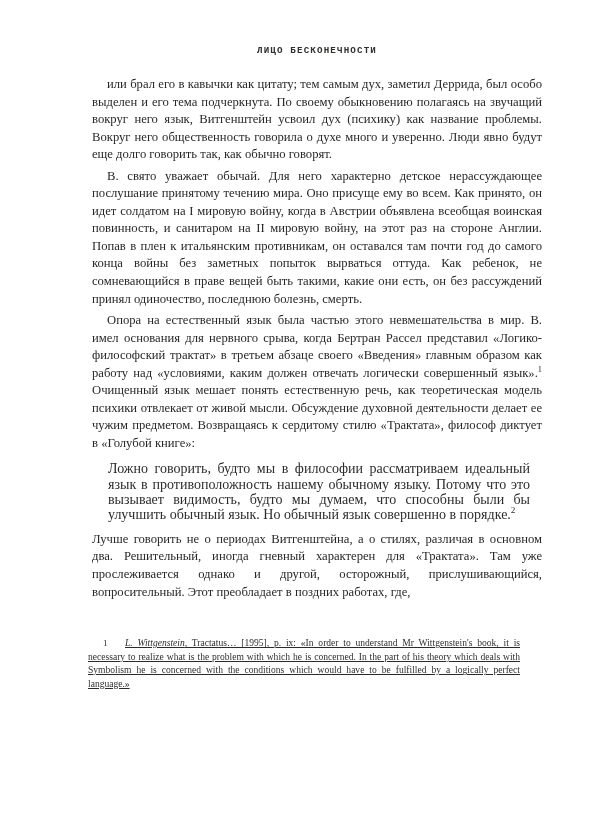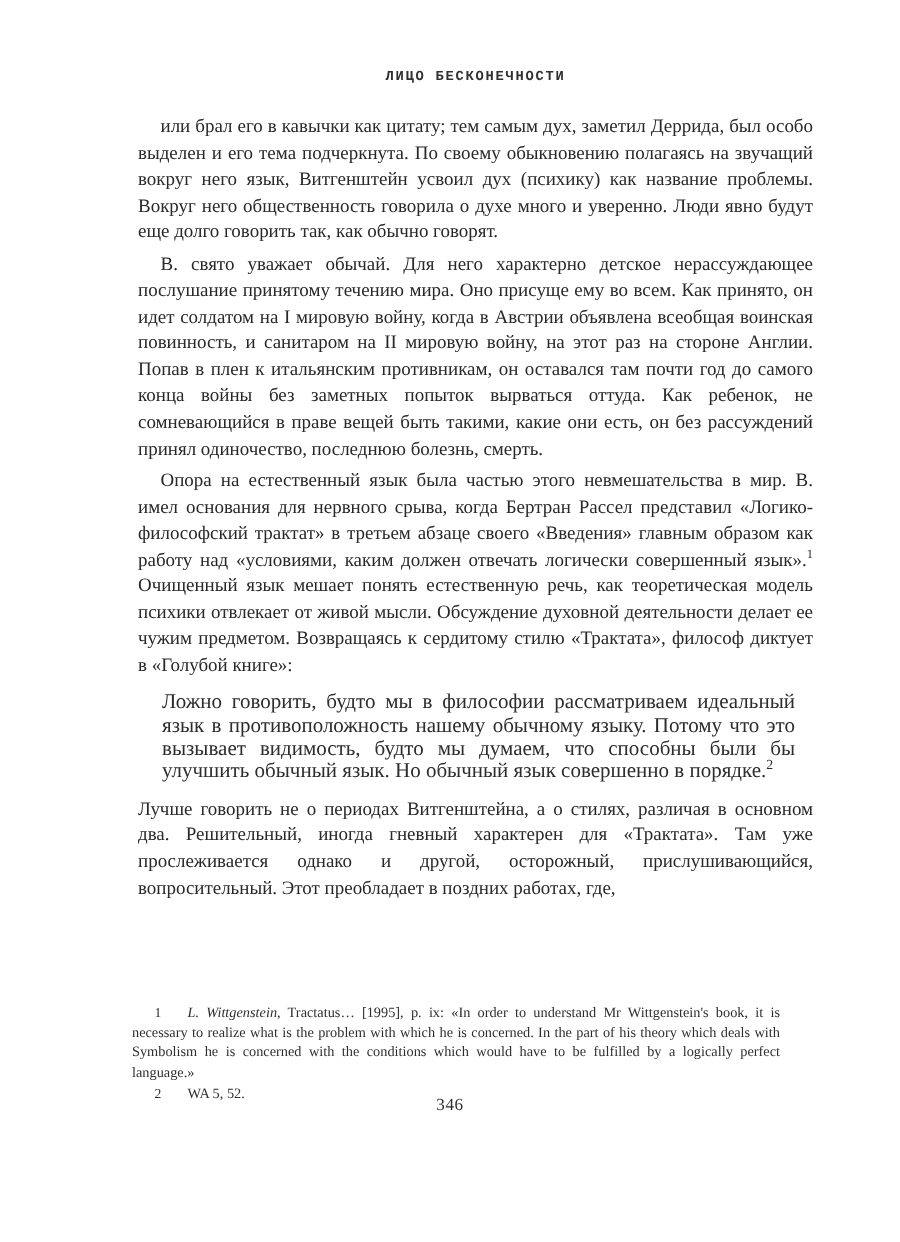--- a/index.html
+++ b/index.html
@@ -80,22 +80,23 @@
   sup.fn-ref {
     font-size: 0.66em;
     vertical-align: super;
     line-height: 0;
   }
 
   
   .footnotes {
     position: absolute;
     left: 88px;
-    top: 669px;
+    top: 636px;
     width: 432px;
+    text-decoration: underline;
   }
   .footnote {
     margin: 0 0 0 0;
     font-size: 9.55px;
     line-height: 13.2px;
     text-align: justify;
     text-indent: 0;
     color: #2e2e2e;
     padding-left: 0;
   }
@@ -147,19 +148,17 @@
     </div>
 
     <p class="body-par no-indent">Лучше говорить не о периодах Витгенштейна, а о стилях, различая в основном два. Решительный, иногда гневный характерен для «Тракта­та». Там уже прослеживается однако и другой, осторожный, прислуши­вающийся, вопросительный. Этот преобладает в поздних работах, где,</p>
 
   </div>
 
   <div class="footnotes">
 
     <p class="footnote"><span class="fn-num">1</span><i>L. Wittgenstein</i><span class="fn-body">, Tractatus… [1995], p. ix: «In order to understand Mr Wittgenstein's book, it is necessary to realize what is the problem with which he is concerned. In the part of his theory which deals with Symbolism he is concerned with the conditions which would have to be fulfilled by a logically perfect language.»</span></p>
 
-    <p class="footnote footnote-2"><span class="fn-num">2</span><span class="fn-body">WA 5, 52.</span></p>
 
   </div>
 
-  <div class="folio">346</div>
 
 </div>
 
 </body></html>

